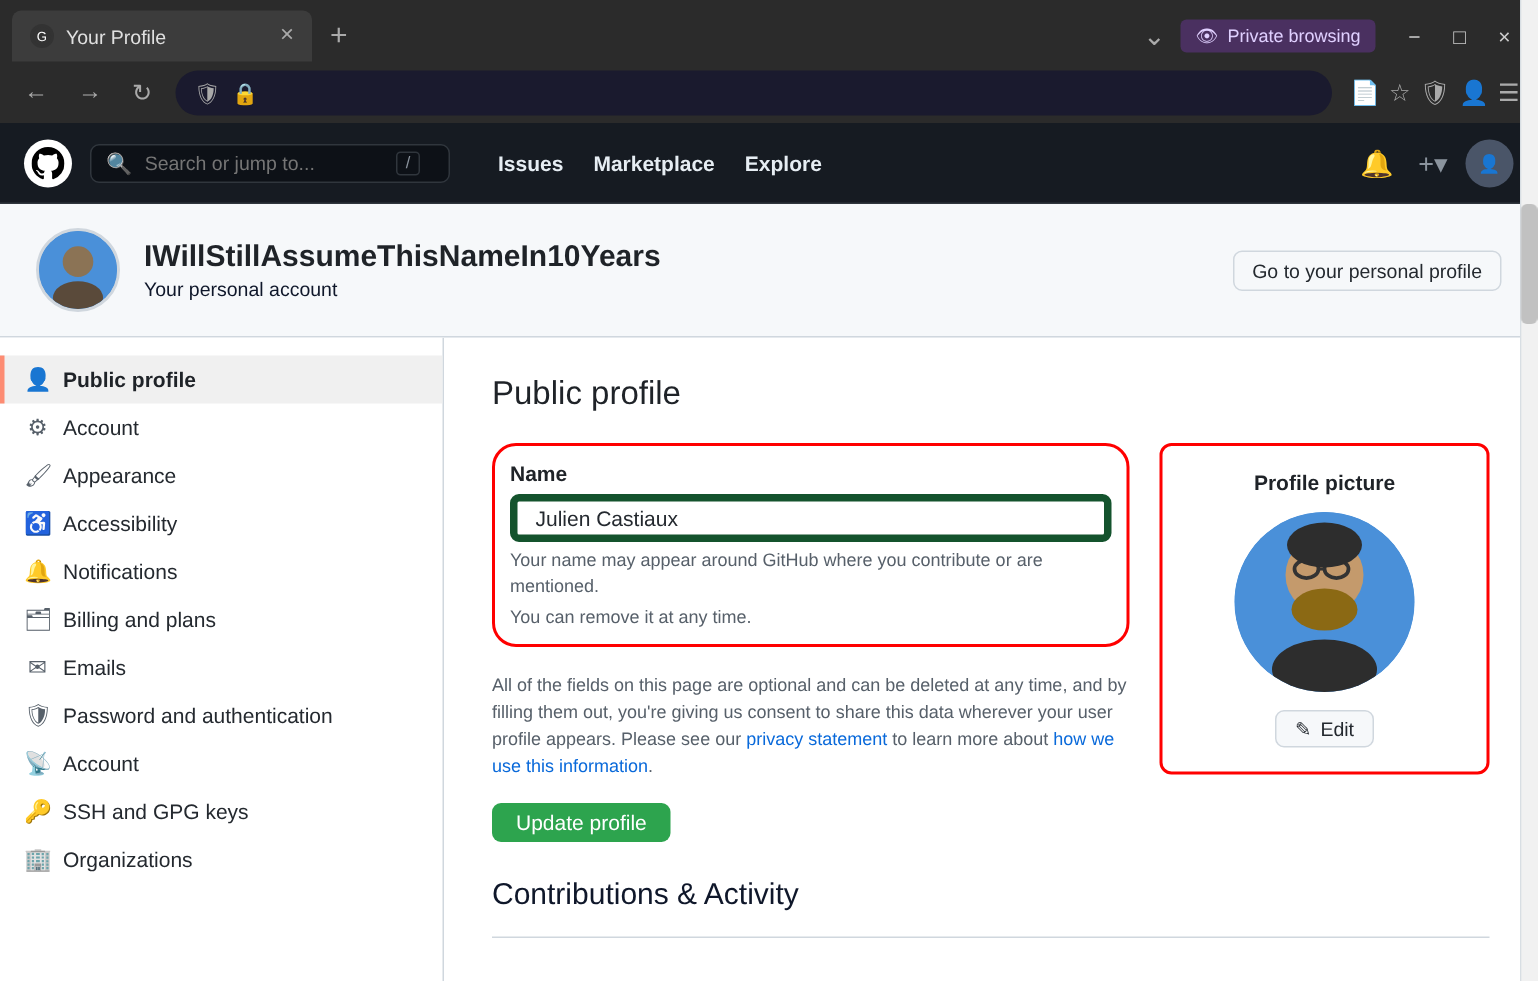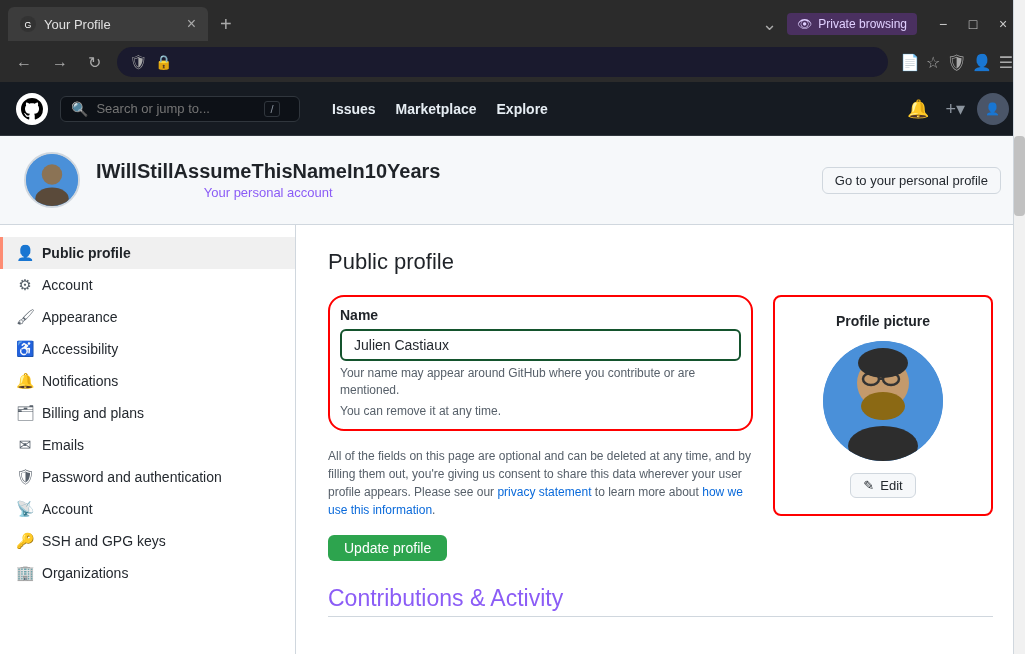--- a/index.html
+++ b/index.html
@@ -37,59 +37,59 @@
     .gh-nav-link { color: #e6edf3; font-size: 14px; font-weight: 600; padding: 6px 8px; text-decoration: none; cursor: pointer; }
     .gh-header-right { margin-left: auto; display: flex; align-items: center; gap: 8px; }
     .gh-icon-btn { color: #8b949e; font-size: 18px; cursor: pointer; padding: 4px; }
     .gh-avatar { width: 32px; height: 32px; border-radius: 50%; background: #4a5568; display: flex; align-items: center; justify-content: center; color: #fff; font-size: 12px; cursor: pointer; }
 
     
     .profile-header { background: #f6f8fa; border-bottom: 1px solid #d0d7de; padding: 16px 24px; display: flex; align-items: center; gap: 16px; }
     .profile-avatar-large { width: 56px; height: 56px; border-radius: 50%; background: #4a90d9; overflow: hidden; border: 2px solid #d0d7de; flex-shrink: 0; }
     .profile-avatar-large svg { width: 100%; height: 100%; }
     .profile-name { font-size: 20px; font-weight: 600; color: #1f2328; }
-    .profile-subtext { color: #8b5cf6; font-size: 13px; margin-top: 2px; text-align: center; }
+    .profile-subtext { color: #0f172a; font-size: 13px; margin-top: 2px; }
     .profile-header-btn { margin-left: auto; padding: 5px 12px; border: 1px solid #d0d7de; border-radius: 6px; background: #f6f8fa; font-size: 13px; cursor: pointer; color: #24292f; }
 
     
     .main-layout { display: flex; height: calc(654px - 42px - 40px - 54px - 88px); overflow: hidden; }
 
     
     .sidebar { width: 296px; flex-shrink: 0; padding: 12px 0; background: #fff; border-right: 1px solid #d0d7de; overflow-y: auto; }
     .sidebar-item { display: flex; align-items: center; gap: 8px; padding: 7px 16px; cursor: pointer; color: #24292f; font-size: 14px; }
     .sidebar-item.active { font-weight: 600; color: #1f2328; background: #f0f0f0; border-left: 3px solid #fd8c73; margin-left: 0; padding-left: 13px; }
     .sidebar-item .icon { color: #57606a; font-size: 15px; width: 18px; text-align: center; }
     .sidebar-section-label { padding: 12px 16px 4px; font-size: 12px; color: #57606a; font-weight: 600; text-transform: none; }
 
     
     .content-area { flex: 1; padding: 24px 32px; overflow-y: auto; background: #fff; }
     .page-title { font-size: 22px; font-weight: 400; color: #1f2328; margin-bottom: 20px; }
 
     
     .profile-form-grid { display: grid; grid-template-columns: 1fr 220px; gap: 20px; }
     .form-group { margin-bottom: 16px; }
     .form-label { font-size: 14px; font-weight: 600; color: #1f2328; margin-bottom: 6px; display: block; }
-    .form-input { width: 100%; padding: 5px 12px; border: 2px solid #14532d; border-radius: 6px; font-size: 14px; color: #24292f; background: #fff; outline: none; height: 32px; }
+    .form-input { width: 100%; padding: 5px 12px; border: 5px solid #14532d; border-radius: 6px; font-size: 14px; color: #24292f; background: #fff; outline: none; height: 32px; }
     .form-hint { font-size: 12px; color: #57606a; margin-top: 4px; line-height: 1.4; }
 
     .info-box { background: #fff; border: none; margin-top: 8px; }
     .info-text { font-size: 12px; color: #57606a; line-height: 1.5; }
     .info-text a { color: #0969da; text-decoration: none; }
 
     .update-btn { background: #2da44e; color: #fff; border: none; padding: 5px 16px; border-radius: 6px; font-size: 14px; font-weight: 500; cursor: pointer; margin-top: 16px; }
 
     
     .profile-picture-box { border: 2px solid #ff0000; border-radius: 8px; padding: 16px; text-align: center; }
     .pp-title { font-size: 14px; font-weight: 600; color: #1f2328; margin-bottom: 12px; }
     .pp-avatar { width: 120px; height: 120px; border-radius: 50%; background: #4a90d9; margin: 0 auto 12px; overflow: hidden; position: relative; }
     .pp-edit-btn { display: inline-flex; align-items: center; gap: 6px; background: #f6f8fa; border: 1px solid #d0d7de; border-radius: 6px; padding: 4px 12px; font-size: 13px; cursor: pointer; color: #24292f; }
 
     
     .contributions-section { margin-top: 24px; }
-    .section-title { font-size: 23px; font-weight: 400; color: #8b5cf6; padding-bottom: 4px; border-bottom: 1px solid #d0d7de; margin-bottom: 16px; }
+    .section-title { font-size: 20px; font-weight: 400; color: #0f172a; padding-bottom: 16px; border-bottom: 1px solid #d0d7de; margin-bottom: 16px; }
 
     
     ::-webkit-scrollbar { width: 6px; }
     ::-webkit-scrollbar-track { background: #f1f1f1; }
     ::-webkit-scrollbar-thumb { background: #c1c1c1; border-radius: 3px; }
 
     
     .name-highlight-box { border: 2px solid #ff0000 !important; }
   </style>
 </head>

